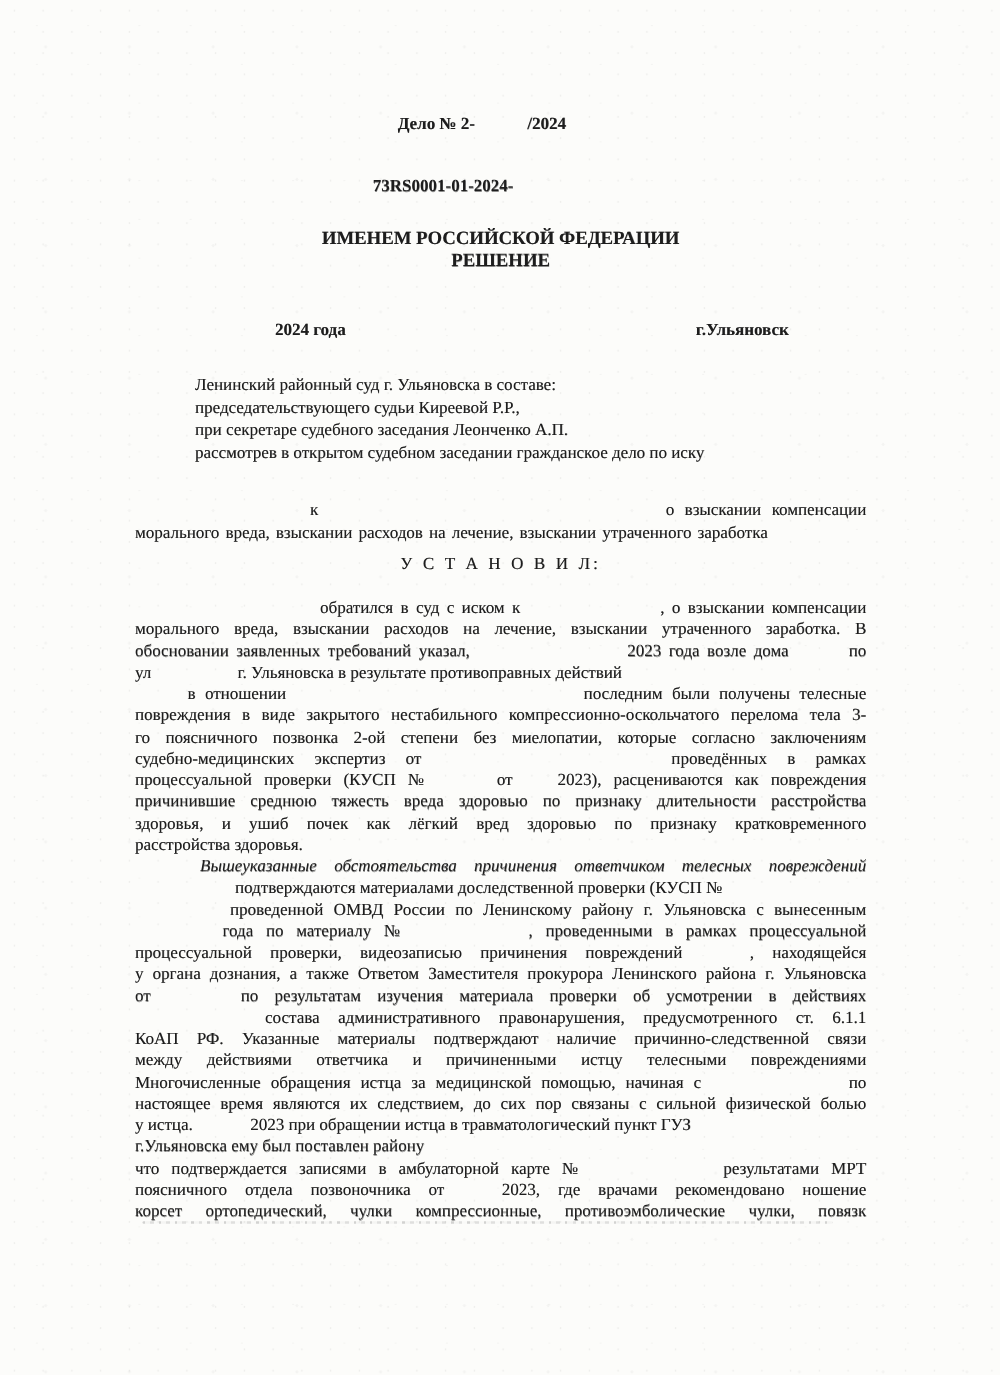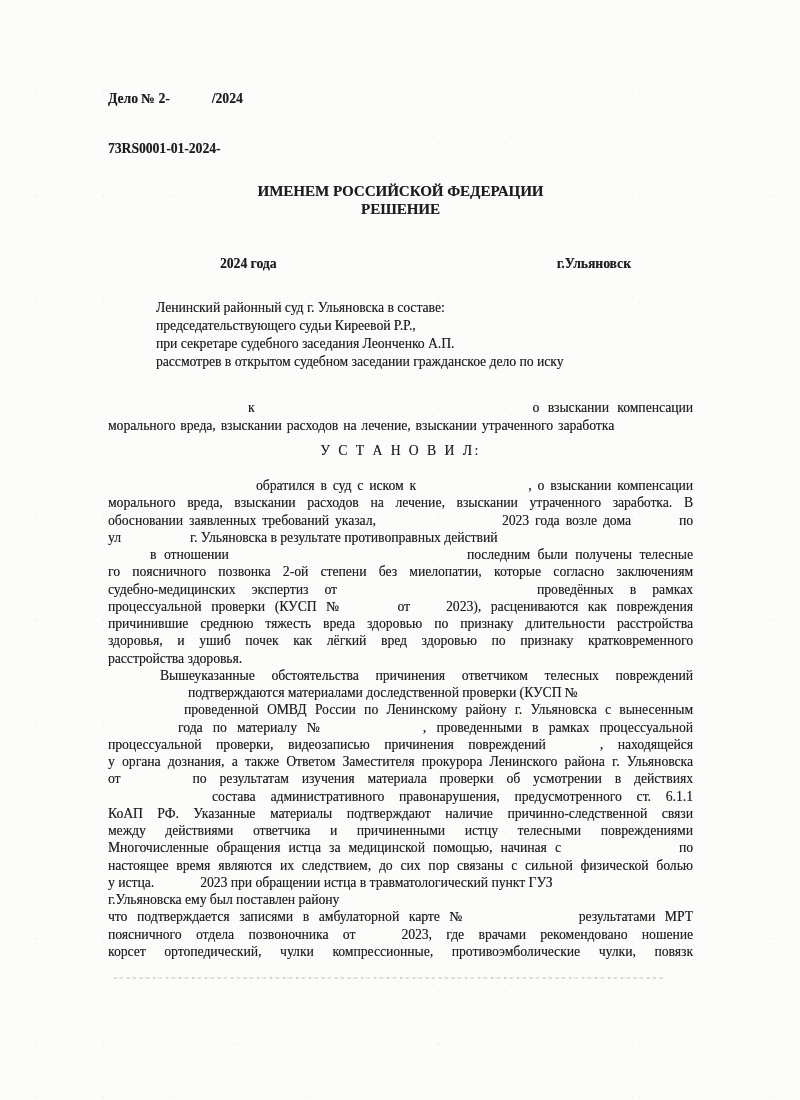--- a/index.html
+++ b/index.html
@@ -28,21 +28,21 @@
     font-size:13.6px;
     text-shadow:0.25px 0.25px 0 rgba(25,25,25,0.5);
     white-space:normal;
   }
   .h{height:18px;line-height:18px;}
   .b{height:17.25px;line-height:17.25px;}
   .bold{font-weight:700;}
   .big{font-size:15px;}
   .left{text-align:left;}
   .center{text-align:center;}
-  .right{text-align:left;}
+  .right{text-align:center;}
   .justify{text-align:justify;text-align-last:justify;}
   .split{display:flex;justify-content:space-between;margin-top:28px;}
   .gap{display:inline-block;height:1px;vertical-align:baseline;}
   .smudge{
     position:absolute;height:2px;border-radius:1px;opacity:0.55;
     background:repeating-linear-gradient(90deg,
       rgba(100,100,100,0.5) 0 2px,
       rgba(160,160,160,0.15) 2px 6px,
       rgba(120,120,120,0.4) 6px 9px,
       rgba(200,200,200,0.1) 9px 13px);
@@ -75,27 +75,28 @@
       </div>
       <div class="line h left" style="word-spacing: 1.5px;">морального вреда, взыскании расходов на лечение, взыскании утраченного заработка</div>
       <div style="height: 7px;"></div>
       <div class="line h center" style="letter-spacing: 2.5px;">У С Т А Н О В И Л:</div>
       <div style="height: 17px;"></div>
       <div class="line b justify" style="padding-left: 148px;">обратился в суд с иском к<span class="gap" style="width: 112px;"></span>, о взыскании компенсации</div>
       <div class="line b justify">морального вреда, взыскании расходов на лечение, взыскании утраченного заработка. В</div>
       <div class="line b justify">обосновании заявленных требований указал,<span class="gap" style="width: 126px;"></span>2023 года возле дома<span class="gap" style="width: 48px;"></span>по ул</div>
       <div class="line b left" style="padding-left: 82px;">г. Ульяновска в результате противоправных действий</div>
       <div class="line b justify" style="padding-left: 42px;">в отношении<span class="gap" style="width: 238px;"></span>последним были получены телесные</div>
+      <div class="line b justify">повреждения в виде закрытого нестабильного компрессионно-оскольчатого перелома тела 3-</div>
       <div class="line b justify">го поясничного позвонка 2-ой степени без миелопатии, которые согласно заключениям</div>
       <div class="line b justify">судебно-медицинских экспертиз от<span class="gap" style="width: 200px;"></span>проведённых в рамках</div>
       <div class="line b justify">процессуальной проверки (КУСП №<span class="gap" style="width: 52px;"></span>от<span class="gap" style="width: 36px;"></span>2023), расцениваются как повреждения</div>
       <div class="line b justify">причинившие среднюю тяжесть вреда здоровью по признаку длительности расстройства</div>
       <div class="line b justify">здоровья, и ушиб почек как лёгкий вред здоровью по признаку кратковременного</div>
       <div class="line b left">расстройства здоровья.</div>
-      <div class="line b justify" style="padding-left: 52px;">Вышеуказанные обстоятельства причинения ответчиком телесных повреждений</div>
+      <div class="line b justify" style="padding-left: 52px; font-style: italic;">Вышеуказанные обстоятельства причинения ответчиком телесных повреждений</div>
       <div class="line b left" style="padding-left: 80px;">подтверждаются материалами доследственной проверки (КУСП №</div>
       <div class="line b justify" style="padding-left: 76px;">проведенной ОМВД России по Ленинскому району г. Ульяновска с вынесенным</div>
       <div class="line b justify" style="padding-left: 70px;">года по материалу №<span class="gap" style="width: 96px;"></span>, проведенными в рамках процессуальной</div>
       <div class="line b justify">процессуальной проверки, видеозаписью причинения повреждений<span class="gap" style="width: 54px;"></span>, находящейся</div>
       <div class="line b justify">у органа дознания, а также Ответом Заместителя прокурора Ленинского района г. Ульяновска</div>
       <div class="line b justify">от<span class="gap" style="width: 72px;"></span>по результатам изучения материала проверки об усмотрении в действиях</div>
       <div class="line b justify" style="padding-left: 104px;">состава административного правонарушения, предусмотренного ст. 6.1.1</div>
       <div class="line b justify">КоАП РФ. Указанные материалы подтверждают наличие причинно-следственной связи</div>
       <div class="line b justify">между действиями ответчика и причиненными истцу телесными повреждениями</div>
       <div class="line b justify">Многочисленные обращения истца за медицинской помощью, начиная с<span class="gap" style="width: 118px;"></span>по</div>

